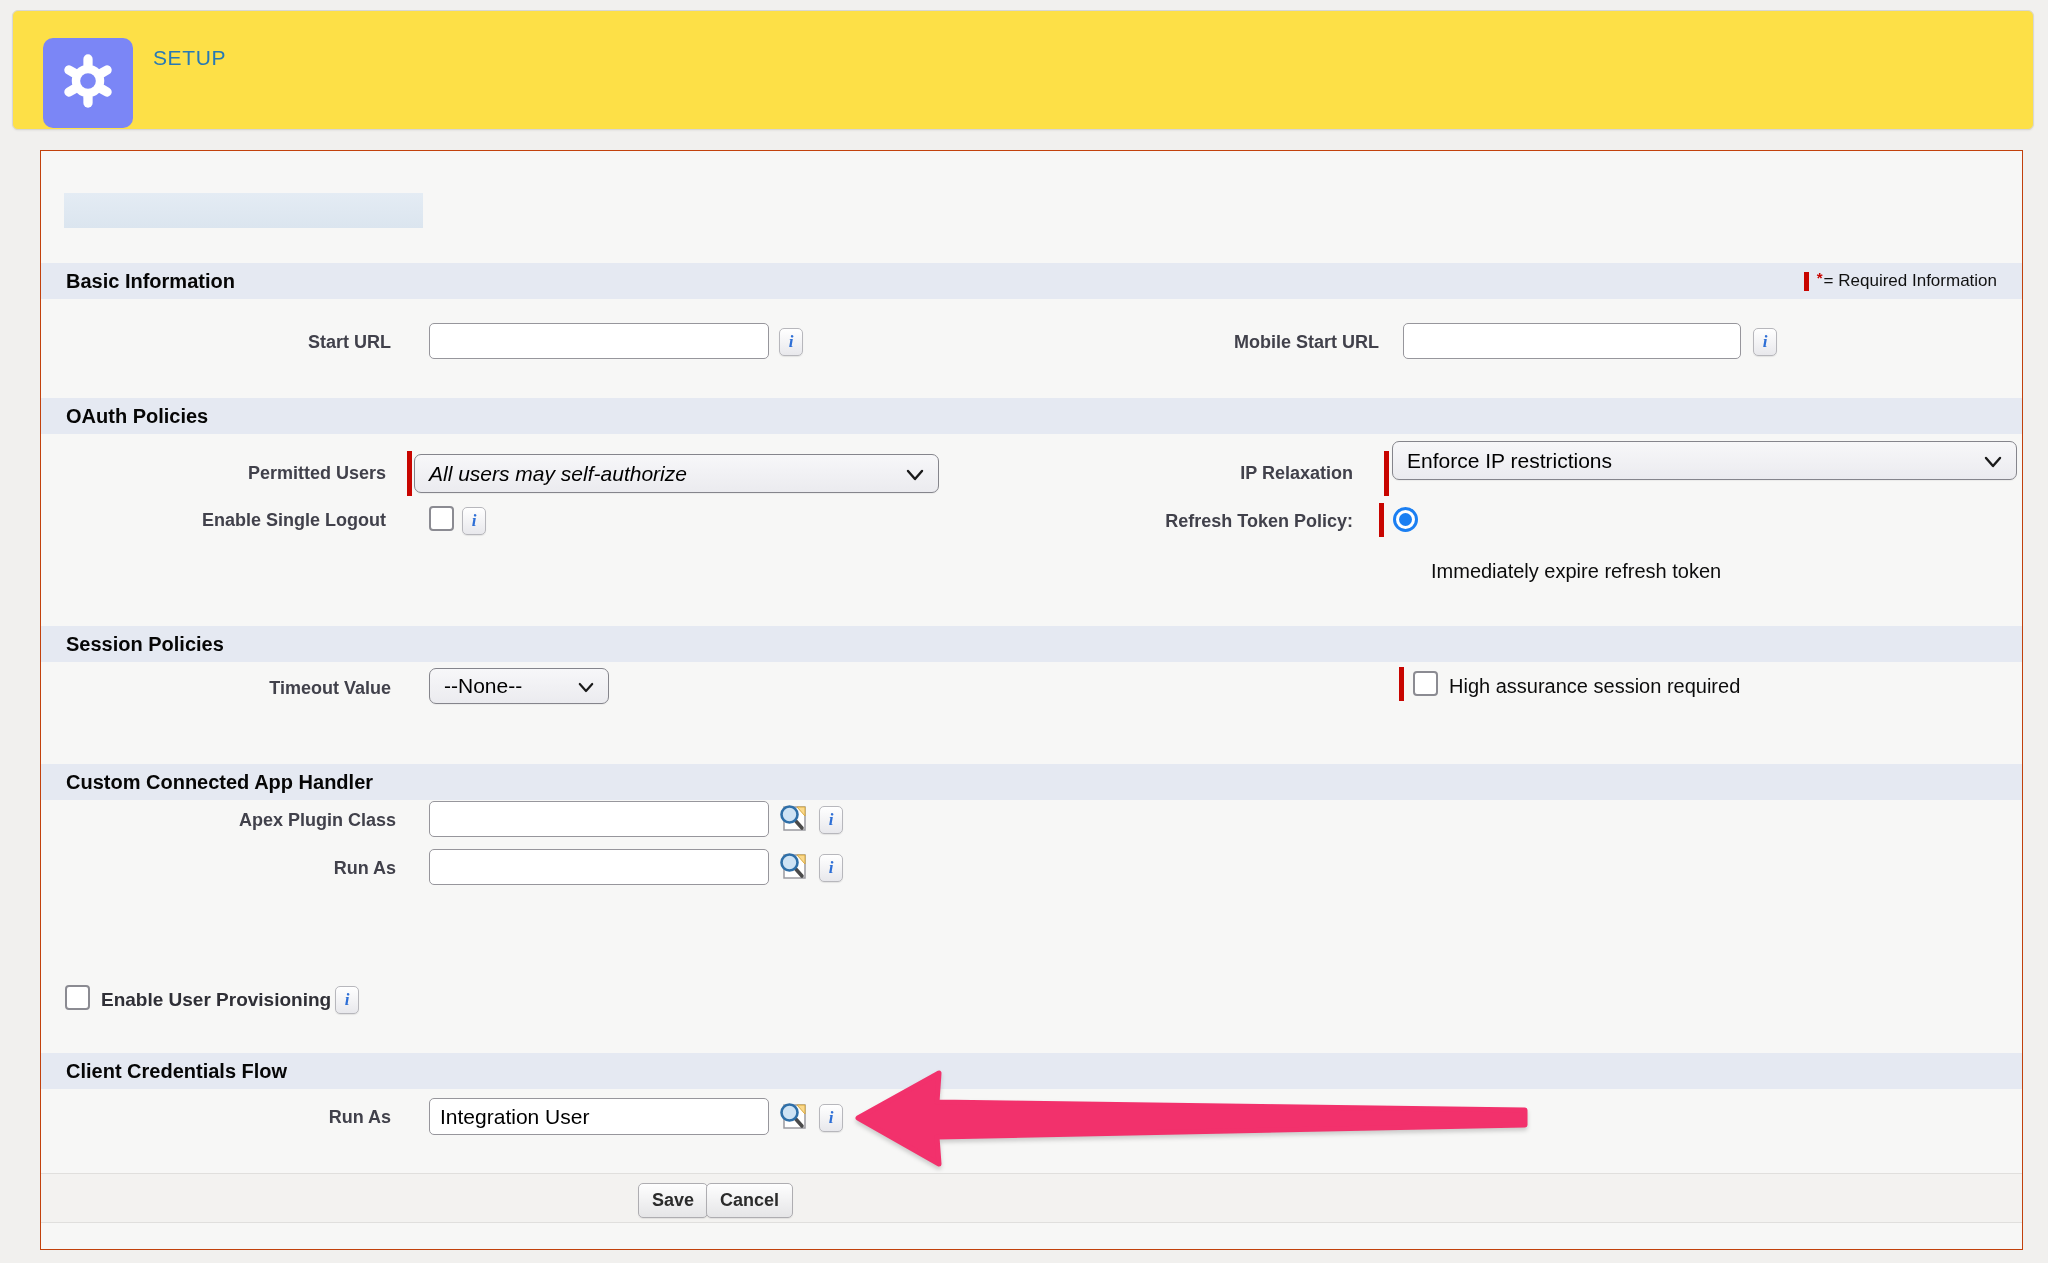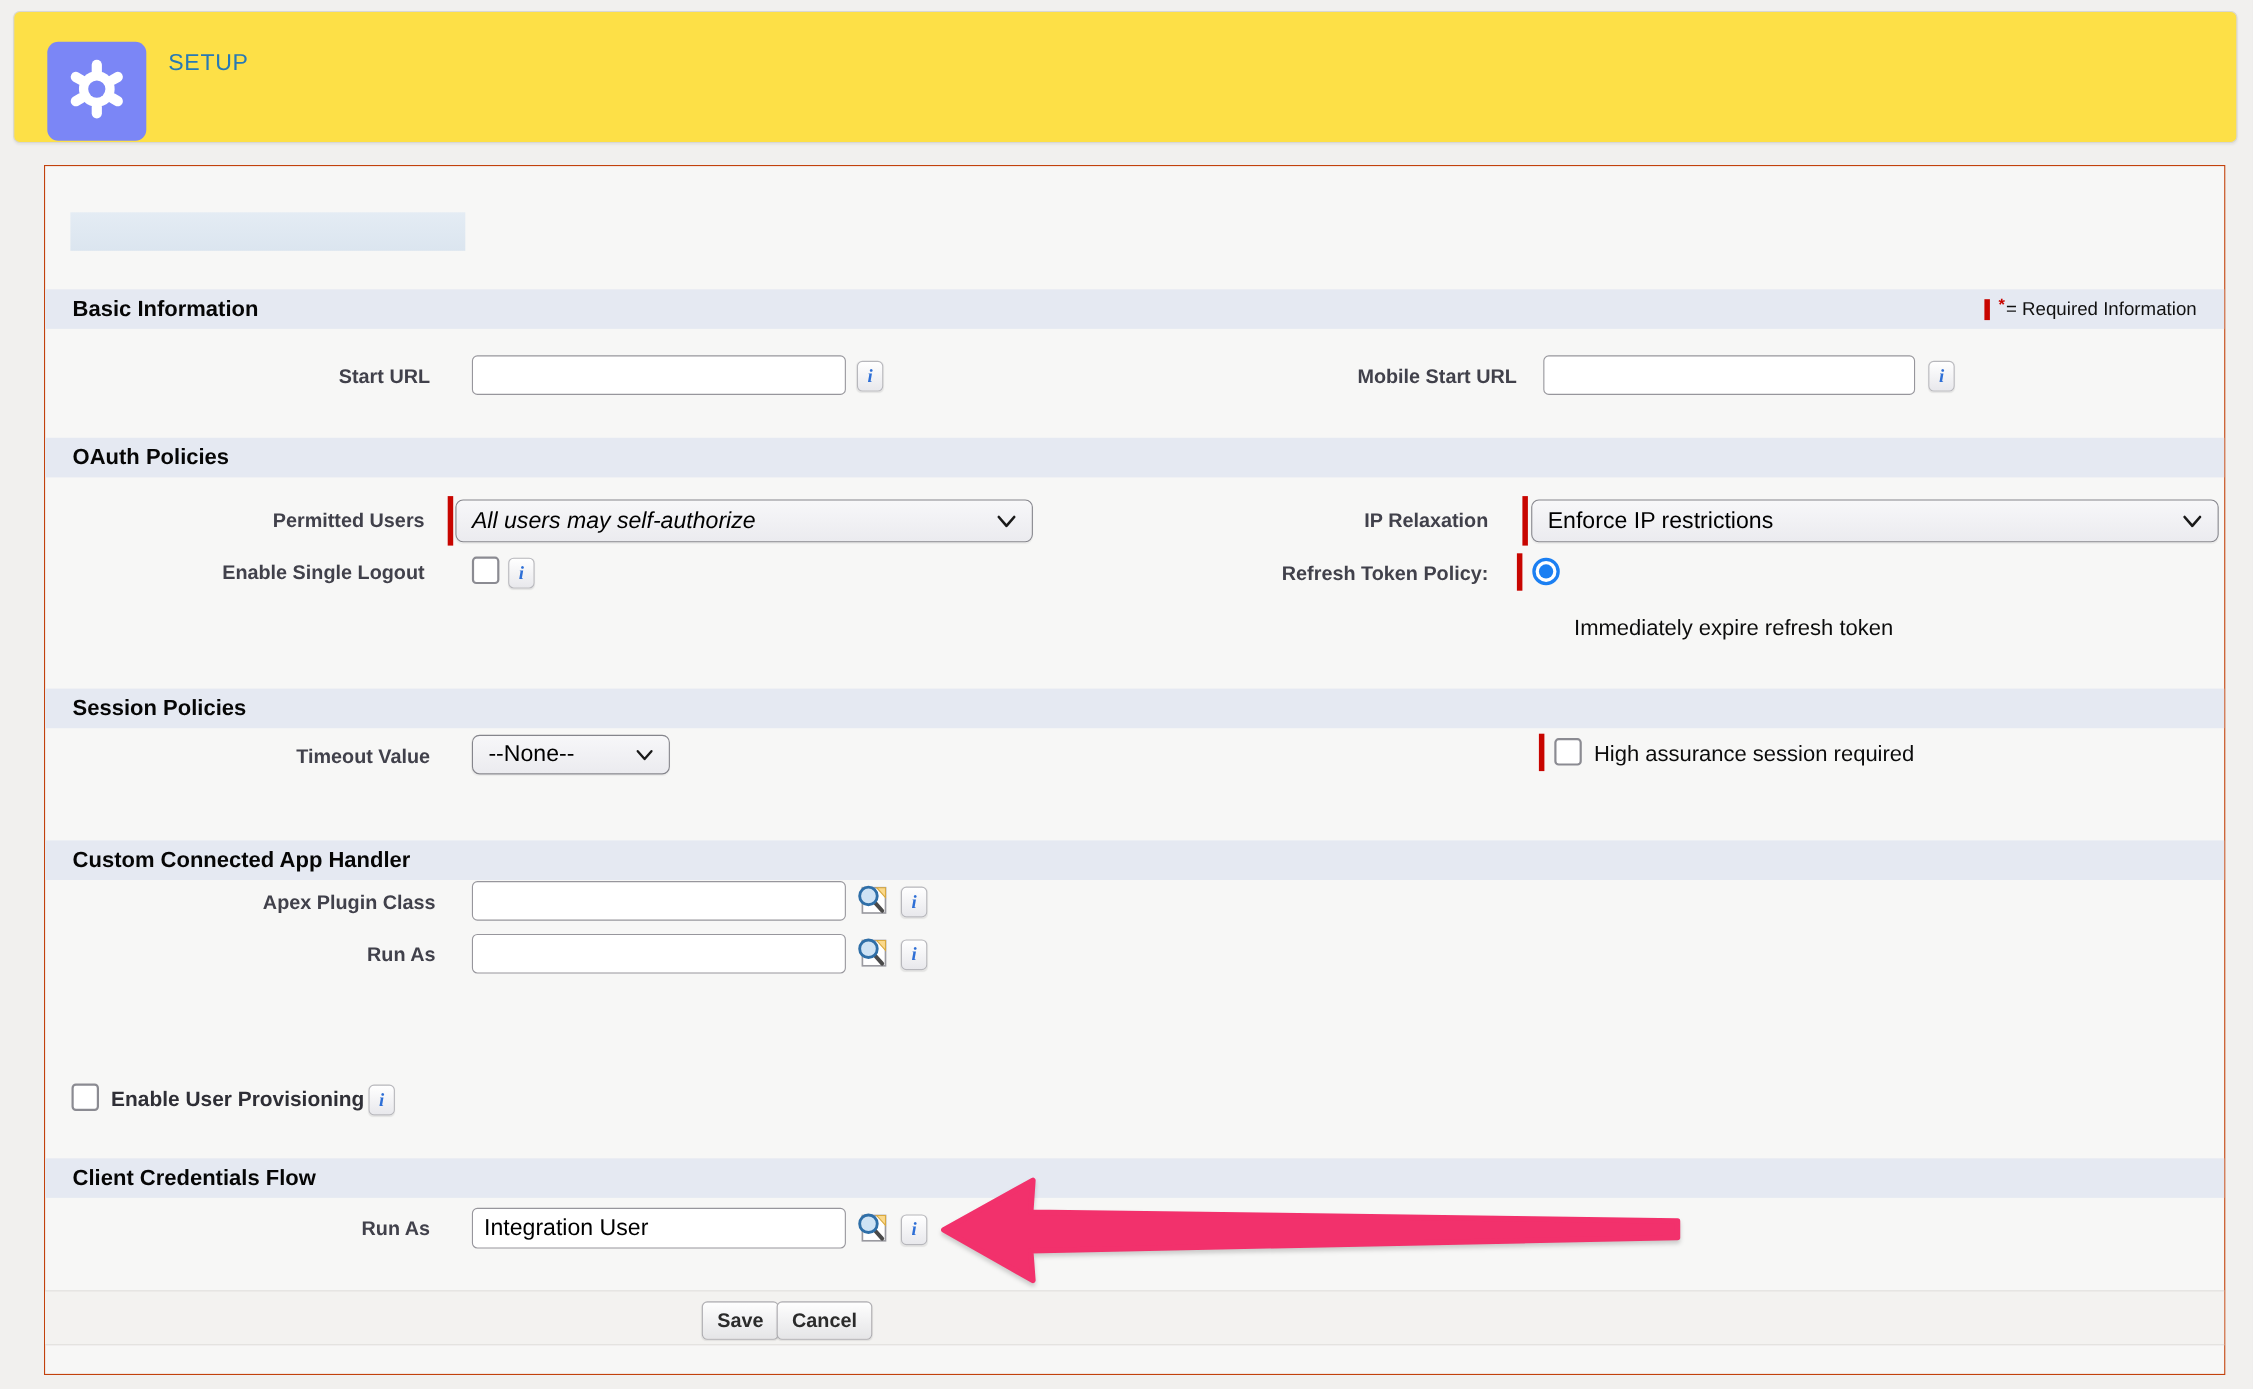--- a/index.html
+++ b/index.html
@@ -120,21 +120,21 @@
       <span>All users may self-authorize</span>
       <span class="chev">
         <svg width="18" height="12" viewBox="0 0 18 12">
             <polyline points="2,2 9,10 16,2" fill="none" stroke="#1a1a1a" stroke-width="2.4" stroke-linecap="round" stroke-linejoin="round"></polyline>
           </svg>
       </span>
     </div>
 
     <div class="flabel" style="left:1012px; top:312px; width:300px;">IP Relaxation</div>
     <div class="red-bar" style="left:1343px; top:300px; height:45px;"></div>
-    <div class="select" style="left:1351px; top:303px; width:625px; height:39px;">
+    <div class="select" style="left:1351px; top:290px; width:625px; height:39px;">
       <span>Enforce IP restrictions</span>
       <span class="chev">
         <svg width="18" height="12" viewBox="0 0 18 12">
             <polyline points="2,2 9,10 16,2" fill="none" stroke="#1a1a1a" stroke-width="2.4" stroke-linecap="round" stroke-linejoin="round"></polyline>
           </svg>
       </span>
     </div>
 
     <div class="flabel" style="left:45px; top:359px; width:300px;">Enable Single Logout</div>
     <div class="checkbox" style="left:388px; top:355px;"></div>

